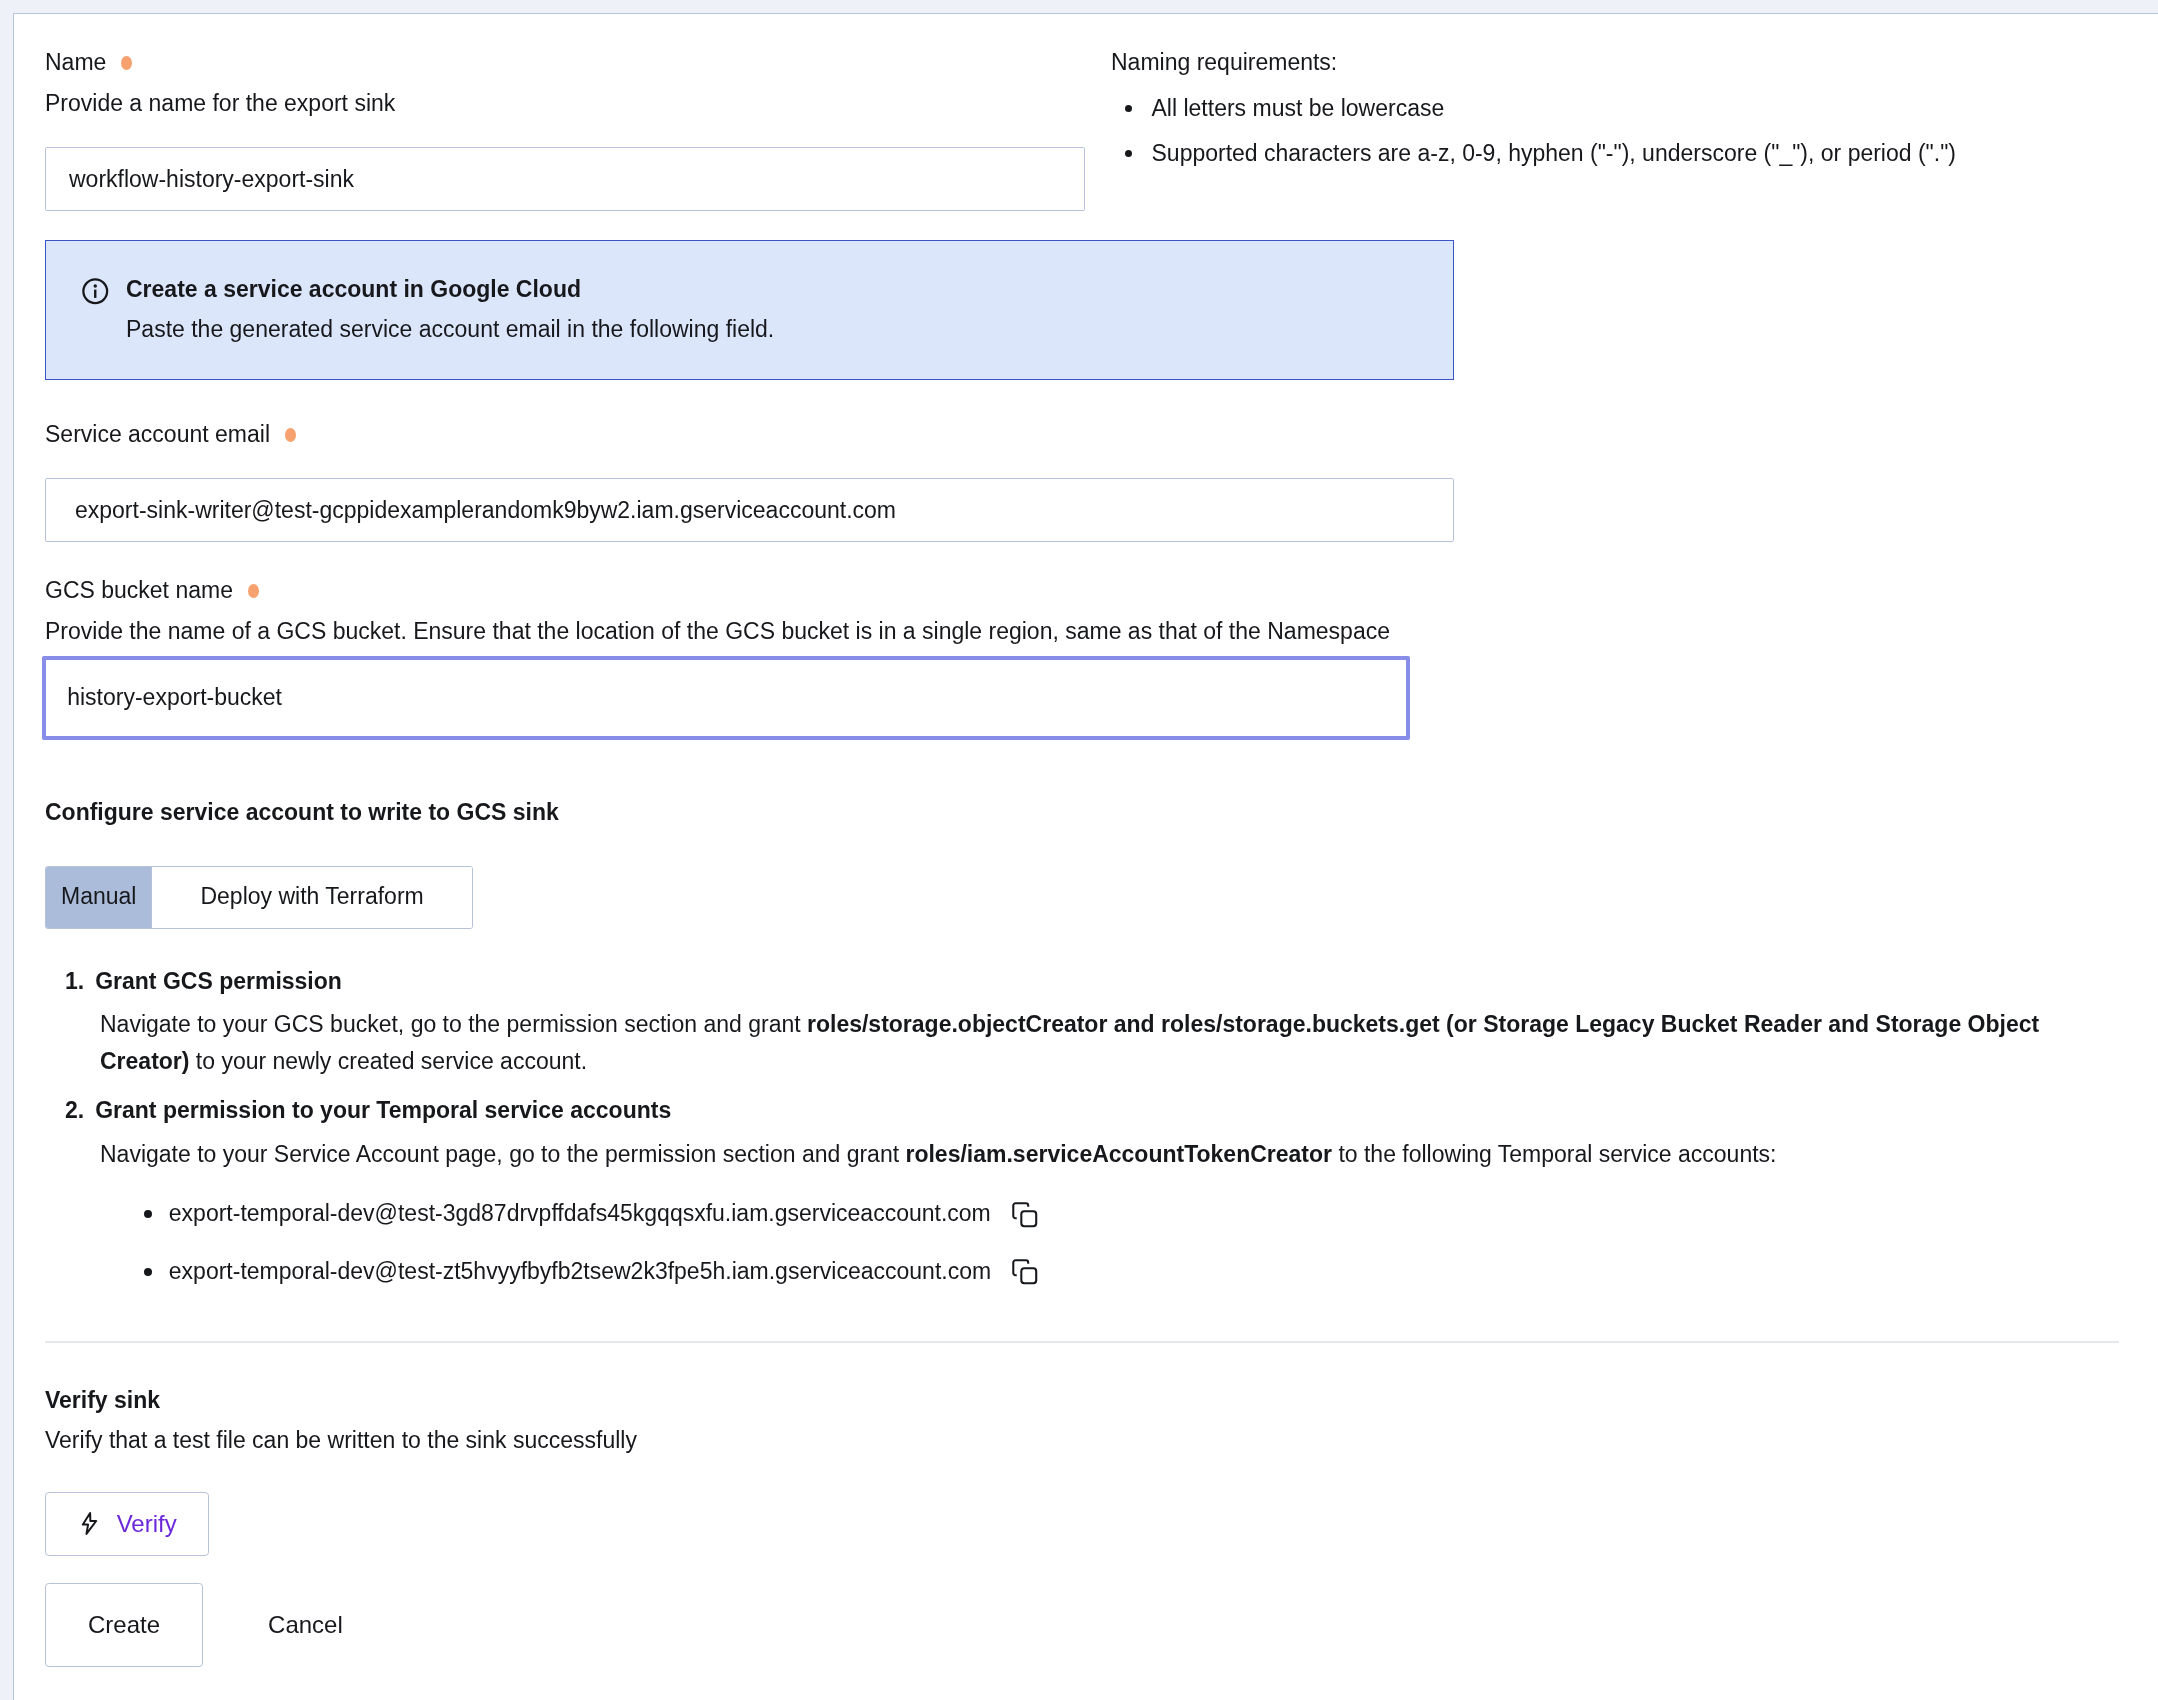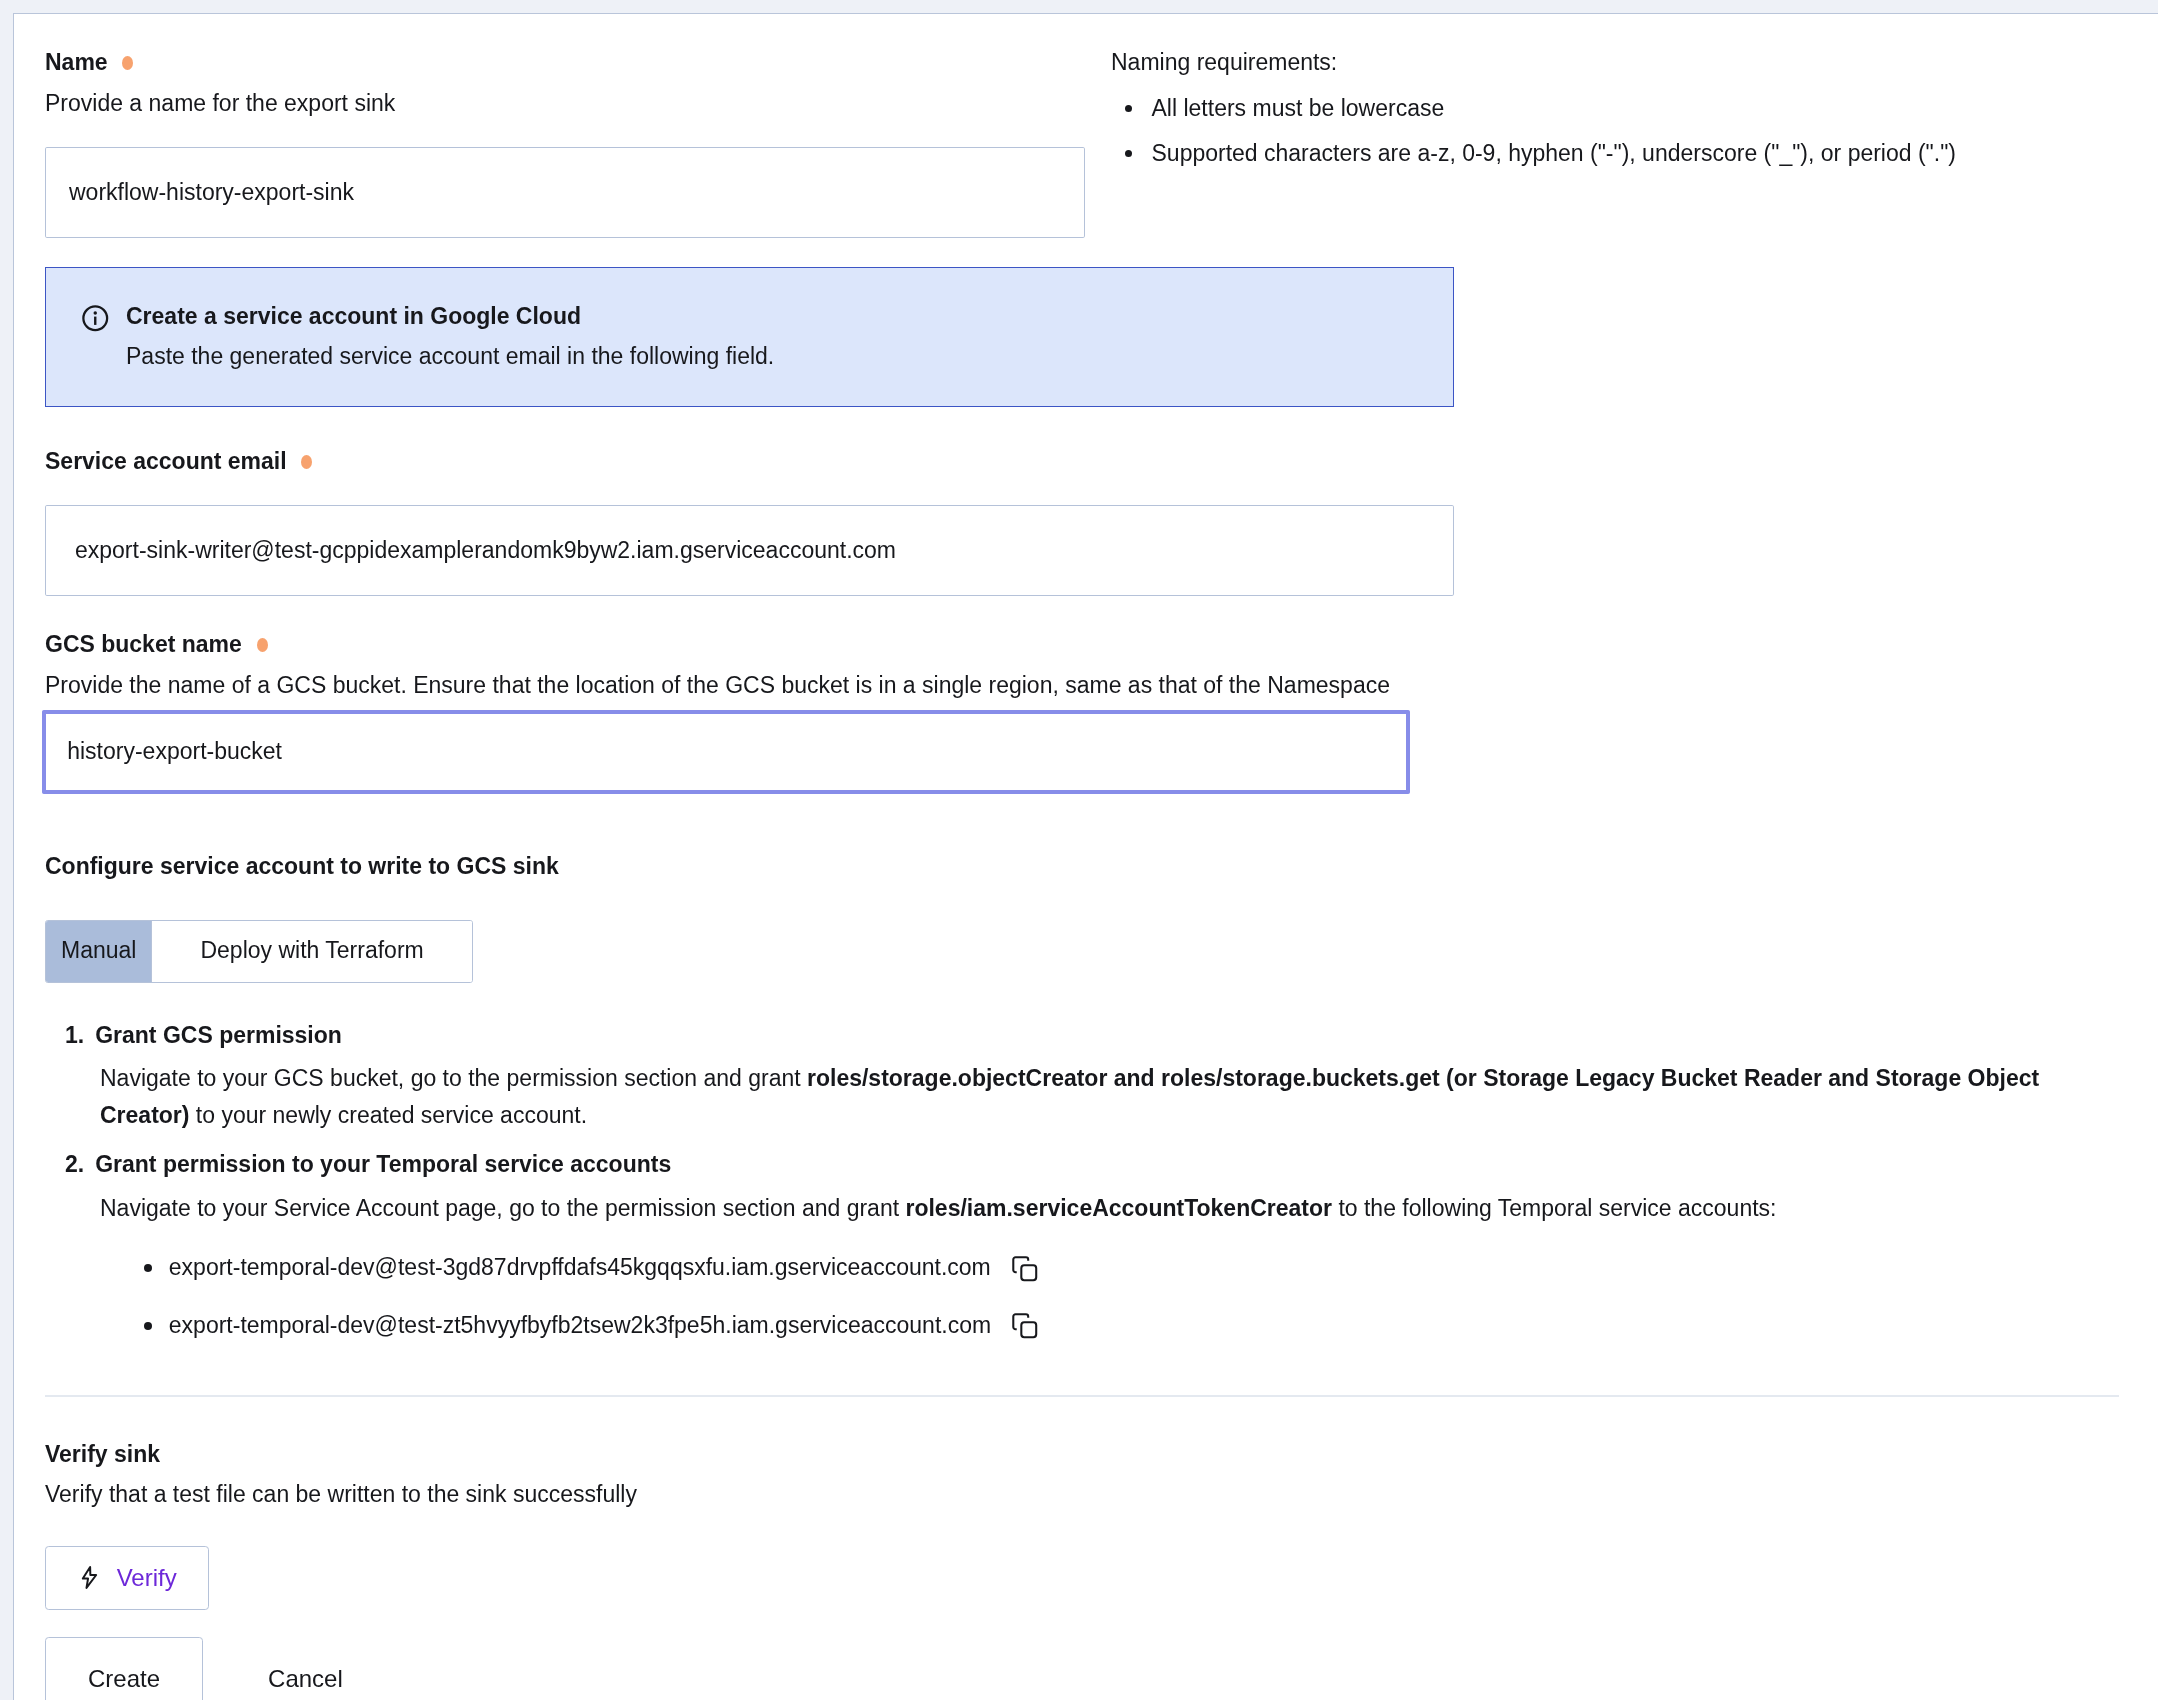--- a/index.html
+++ b/index.html
@@ -23,33 +23,33 @@
     padding: 33px 37px 0 31px;
   }
   .top-row { display: flex; align-items: flex-start; }
   .name-col { width: 1040px; flex: 0 0 auto; }
   .naming-req { margin-left: 26px; width: 1047px; }
   .naming-req-title { font-size: 23px; }
   .naming-req ul { margin: 14.7px 0 0 0; padding-left: 35px; }
   .naming-req li { margin-bottom: 13px; padding-left: 5.5px; }
 
   .field-label-row { display: flex; align-items: center; gap: 14.7px; }
-  .field-label { font-weight: 700; font-size: 23px; }
+  .field-label { font-weight: 400; font-size: 23px; }
   .req-dot { width: 11px; height: 13.8px; border-radius: 50%; background: #f7a26e; display: inline-block; }
   .field-desc { margin-top: 9.2px; font-size: 23px; }
 
   .text-input {
     display: block;
     font-family: "Liberation Sans", sans-serif;
     font-size: 23px;
     color: #17181c;
     background: #fff;
     border: 1.8px solid #b5c2d9;
     border-radius: 1.8px;
-    height: 91px;
+    height: 64px;
     padding: 0 23px;
     margin-top: 27.5px;
     outline: none;
   }
   .name-input { width: 1040px; }
   .sa-input { width: 1409px; padding-left: 29px; }
   .bucket-input {
     width: 1368px; height: 84px;
     border: 4.6px solid #878de9;
     margin-left: -2.8px;

